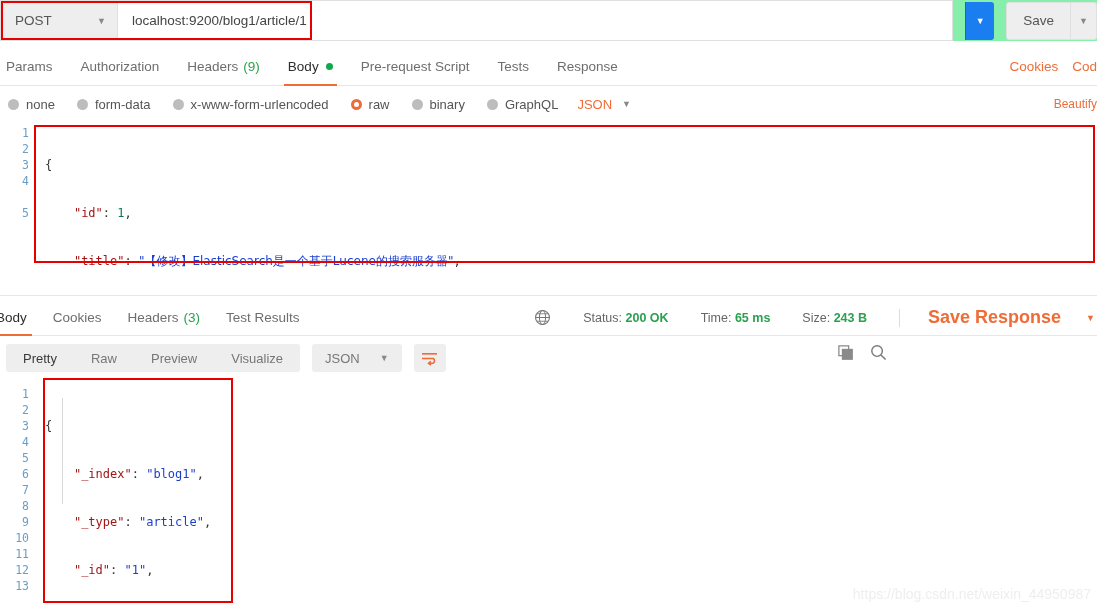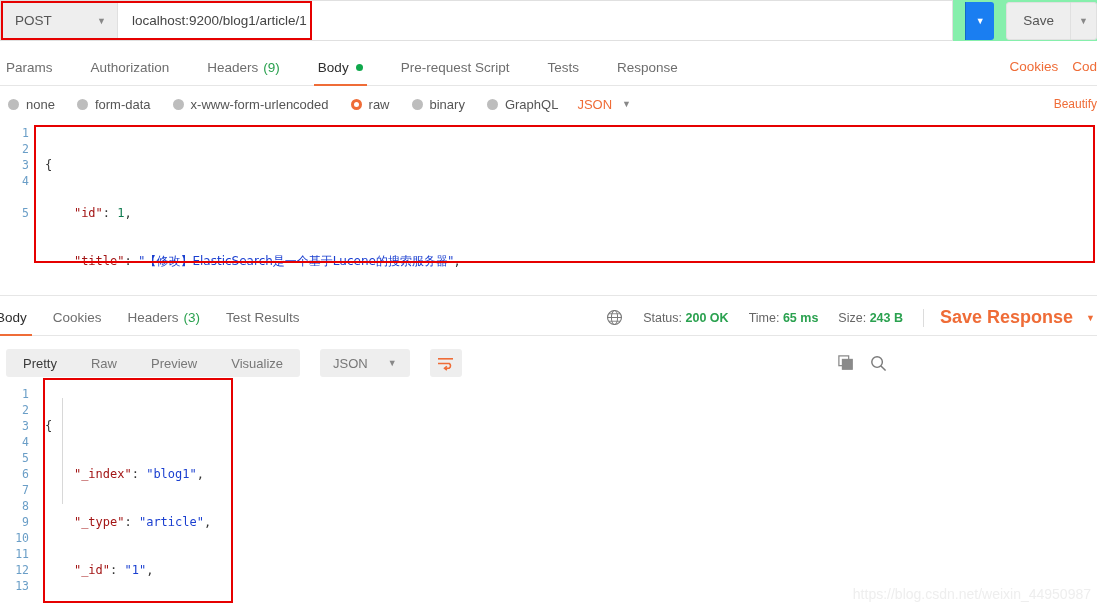--- a/index.html
+++ b/index.html
@@ -52,21 +52,21 @@
   .save-caret {
     background:#eeeeee; border:1px solid #e0e0e0; border-left:none;
     height:38px; width:26px; border-radius:0 3px 3px 0;
     display:flex; align-items:center; justify-content:center; font-size:9px; color:#888; cursor:pointer;
   }
 
   
   .req-tabs {
     position:absolute; left:0; top:48px; width:1097px; height:38px;
     border-bottom: 1px solid #e6e6e6;
-    display:flex; gap:10px;
+    display:flex; align-items:center;
   }
   .rtab {
     font-size:13.5px; color:#6e6e6e; height:38px;
     display:flex; align-items:center; padding: 0 14px; cursor:pointer;
     position: relative;
   }
   .rtab:first-child { padding-left: 6px; }
   .rtab.active { color:#2e2e2e; }
   .rtab.active::after {
     content:""; position:absolute; left:10px; right:10px; bottom:0;
@@ -144,32 +144,32 @@
   }
   .resp-tab {
     font-size:13.5px; color:#6e6e6e; height:36px;
     display:flex; align-items:center; padding:0 13px; cursor:pointer; position:relative;
   }
   .resp-tab:first-child { padding-left:0px; margin-left:-4px; }
   .resp-tab.active { color:#2e2e2e; }
   .resp-tab.active::after {
     content:""; position:absolute; left:0px; right:8px; bottom:0; height:2px; background:#ef6c37;
   }
-  .status-group { margin-left:auto; display:flex; align-items:center; gap:4px; padding-right:2px; }
+  .status-group { margin-left:auto; display:flex; align-items:center; gap:16px; padding-right:2px; }
   .globe-ico { margin-right:16px; display:flex; align-items:center; }
   .stat { font-size:12.5px; color:#666; margin-right:16px; }
   .stat .v { color:#2aa14f; font-weight:bold; }
   .vsep { width:1px; height:18px; background:#dcdcdc; margin: 0 12px 0 0; }
   .save-resp { font-size:18px; color:#ef6c37; font-weight:bold; cursor:pointer; }
   .save-resp-caret { font-size:9px; color:#ef6c37; margin-left:9px; }
 
   
   .resp-toolbar {
     position:absolute; left:0; top:344px; width:895px; height:38px;
-    display:flex; align-items:center;gap:8px;
+    display:flex; align-items:flex-start;
   }
   .seg-group {
     display:flex; align-items:center; background:#eeeeee; border-radius:3px; height:28px;
     margin-left:6px;
   }
   .seg {
     font-size:13px; color:#777; padding:0 17px; height:28px;
     display:flex; align-items:center; cursor:pointer; border-radius:3px;
   }
   .seg.active { color:#3a3a3a; }

